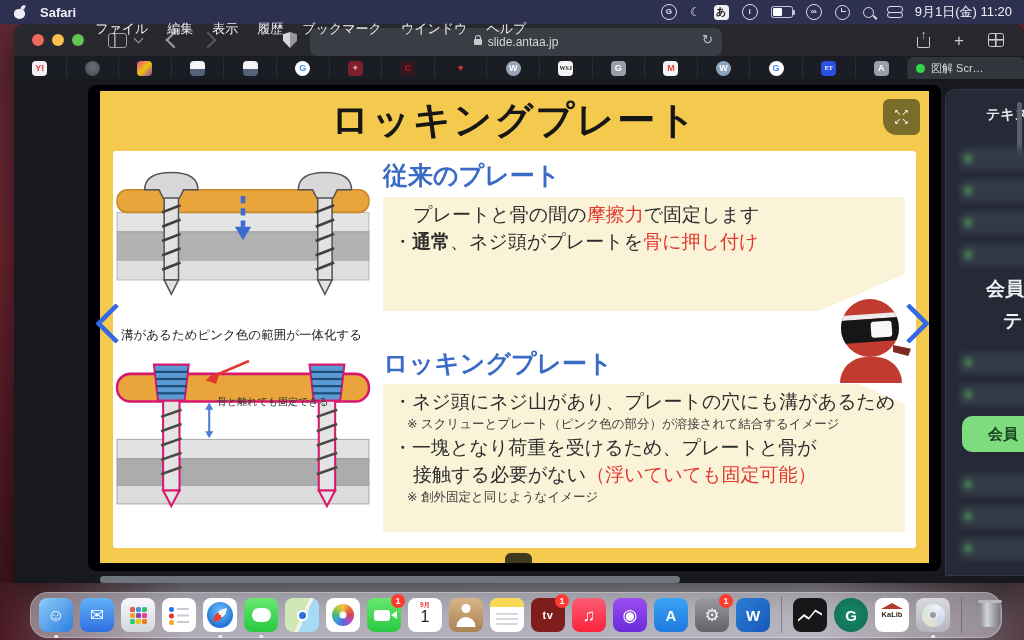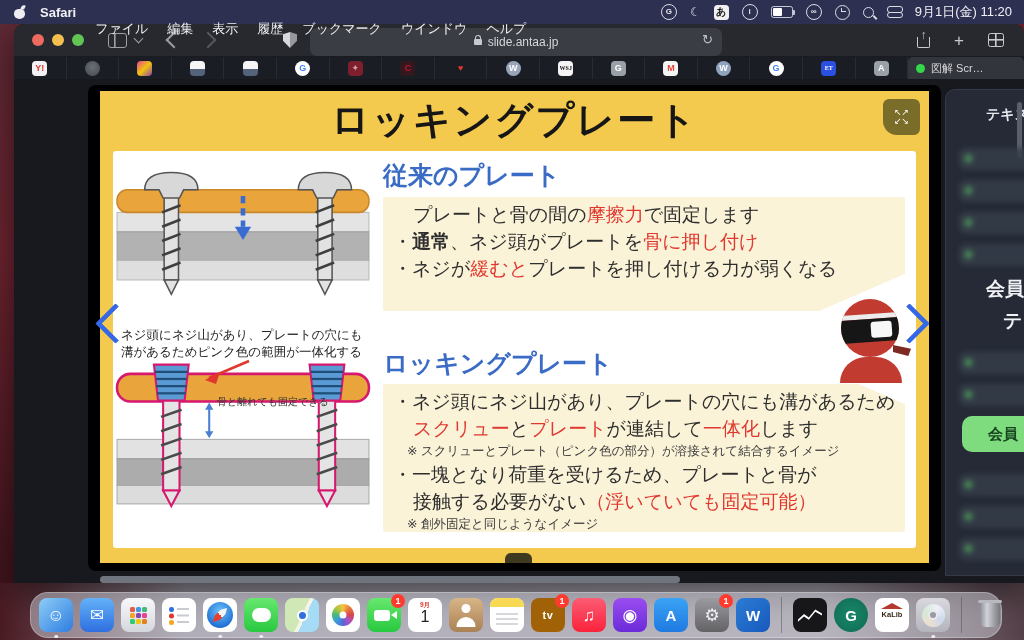--- a/index.html
+++ b/index.html
@@ -296,21 +296,20 @@
             <rect x="2" y="63" width="246" height="28" fill="#B2B2B2" stroke="#A0A0A0"></rect>
             <rect x="2" y="91" width="246" height="19" fill="#DEDEDE" stroke="#B8B8B8"></rect>
             <rect x="2" y="22" width="246" height="22" rx="10" fill="#E9A53C" stroke="#C8872A" stroke-width="1.5"></rect>
             <use href="#screw1" transform="translate(55,0)"></use>
             <use href="#screw1" transform="translate(205,0)"></use>
             <line x1="125" y1="28" x2="125" y2="58" stroke="#3A6BD0" stroke-width="4.5" stroke-dasharray="7 5"></line>
             <polygon points="117,58 133,58 125,71" fill="#3A6BD0"></polygon>
           </svg>
           <span class="chev left"></span>
           <div class="caption1">
-            <div>ネジ頭にネジ山があり、プレートの穴にも</div>
             <div>溝があるためピンク色の範囲が一体化する</div>
           </div>
           <svg class="red-arrow" viewBox="0 0 60 30">
             <line x1="56" y1="4" x2="16" y2="21" stroke="#E0372E" stroke-width="2.5"></line>
             <polygon points="12,23 27,15 23,27" fill="#E0372E"></polygon>
           </svg>
 
           <svg class="diag2" viewBox="0 0 250 165">
             <defs>
               <g id="screw2">
@@ -337,38 +336,36 @@
             <line x1="92" y1="46" x2="92" y2="73" stroke="#4A7FD4" stroke-width="2"></line>
             <polygon points="88,49 96,49 92,42" fill="#4A7FD4"></polygon>
             <polygon points="88,70 96,70 92,77" fill="#4A7FD4"></polygon>
           </svg>
           <div class="gap-label">骨と離れても固定できる</div>
 
           <div class="sec-h h1">従来のプレート</div>
           <div class="cream box1">
               <div class="s-line ind"><span>プレートと骨の間の</span><span class="red">摩擦力</span><span>で固定します</span></div>
               <div class="s-line"><span>・</span><span style="font-weight: 700;">通常</span><span>、ネジ頭がプレートを</span><span class="red">骨に押し付け</span></div>
-              <div class="s-line"><span>・ネジが</span><span class="red">緩むと</span><span>プレートを押し付ける力が弱くなる</span></div>
             </div>
           <div class="burst"></div>
           <div class="ninja">
             <span class="n-head">
               <span class="n-stripe"></span>
               <span class="n-band">
                   <span class="n-eye"></span>
                 </span>
             </span>
             <span class="n-knot"></span>
             <span class="n-body"></span>
           </div>
           <span class="chev right"></span>
           <div class="sec-h h2">ロッキングプレート</div>
           <div class="cream box2">
               <div class="s-line"><span>・ネジ頭にネジ山があり、プレートの穴にも溝があるため</span></div>
-              <div class="s-line ind"><span class="red">スクリュー</span><span>と</span><span class="red">プレート</span><span>が連結して</span><span class="red">一体化</span><span>します</span></div>
               <div class="s-line sm"><span>※ スクリューとプレート（ピンク色の部分）が溶接されて結合するイメージ</span></div>
               <div class="s-line"><span>・一塊となり荷重を受けるため、プレートと骨が</span></div>
               <div class="s-line ind"><span>接触する必要がない</span><span class="red">（浮いていても固定可能）</span></div>
               <div class="s-line sm"><span>※ 創外固定と同じようなイメージ</span></div>
             </div>
         </div>
         <div class="bottom-notch"></div>
       </div>
     </div>
     <aside class="panel">
@@ -458,21 +455,21 @@
           <span class="c-body"></span>
         </span>
       </div>
       <div class="dock-item">
         <span class="tile" style="background: rgb(255, 255, 255);">
           <span class="note-top"></span>
           <span class="note-lines"></span>
         </span>
       </div>
       <div class="dock-item">
-        <span class="tile" style="background: #a16207; align-items: center;">
+        <span class="tile" style="background: #7f1d1d; align-items: center;">
           <span class="tv-t">tv</span>
         </span>
         <span class="badge">1</span>
       </div>
       <div class="dock-item">
         <span class="tile" style="background: linear-gradient(rgb(251, 92, 116), rgb(250, 35, 59));">
           <span class="glyph" style="color: rgb(255, 255, 255);">♫</span>
         </span>
       </div>
       <div class="dock-item">

